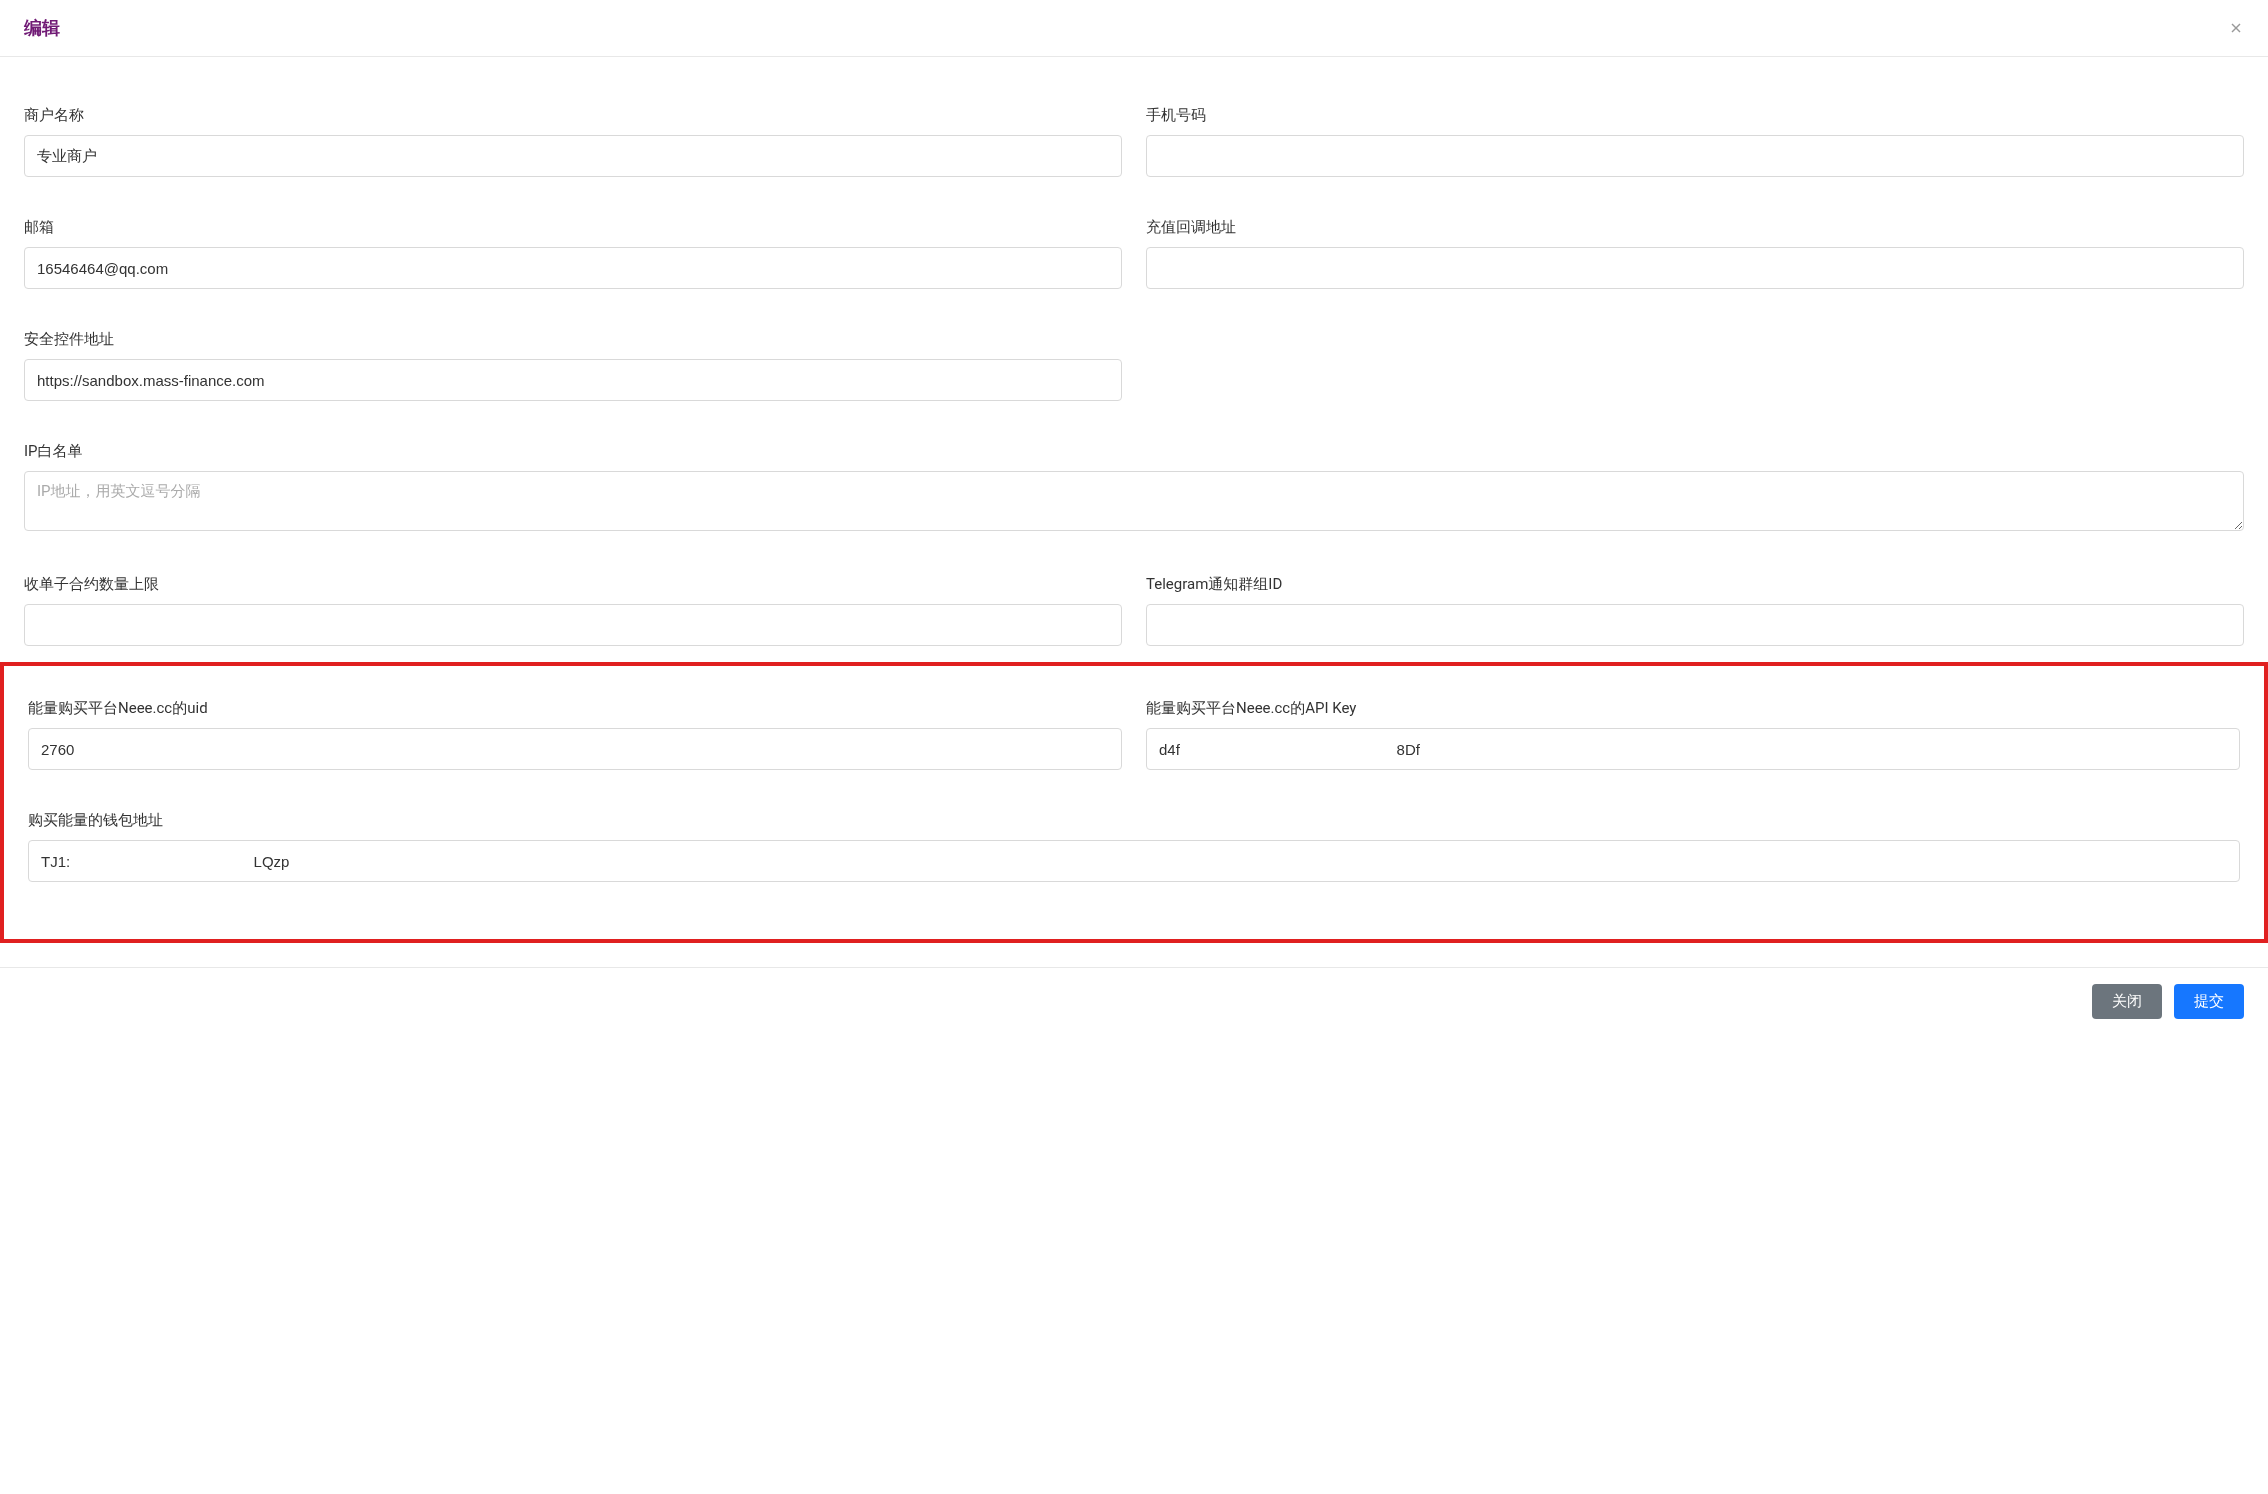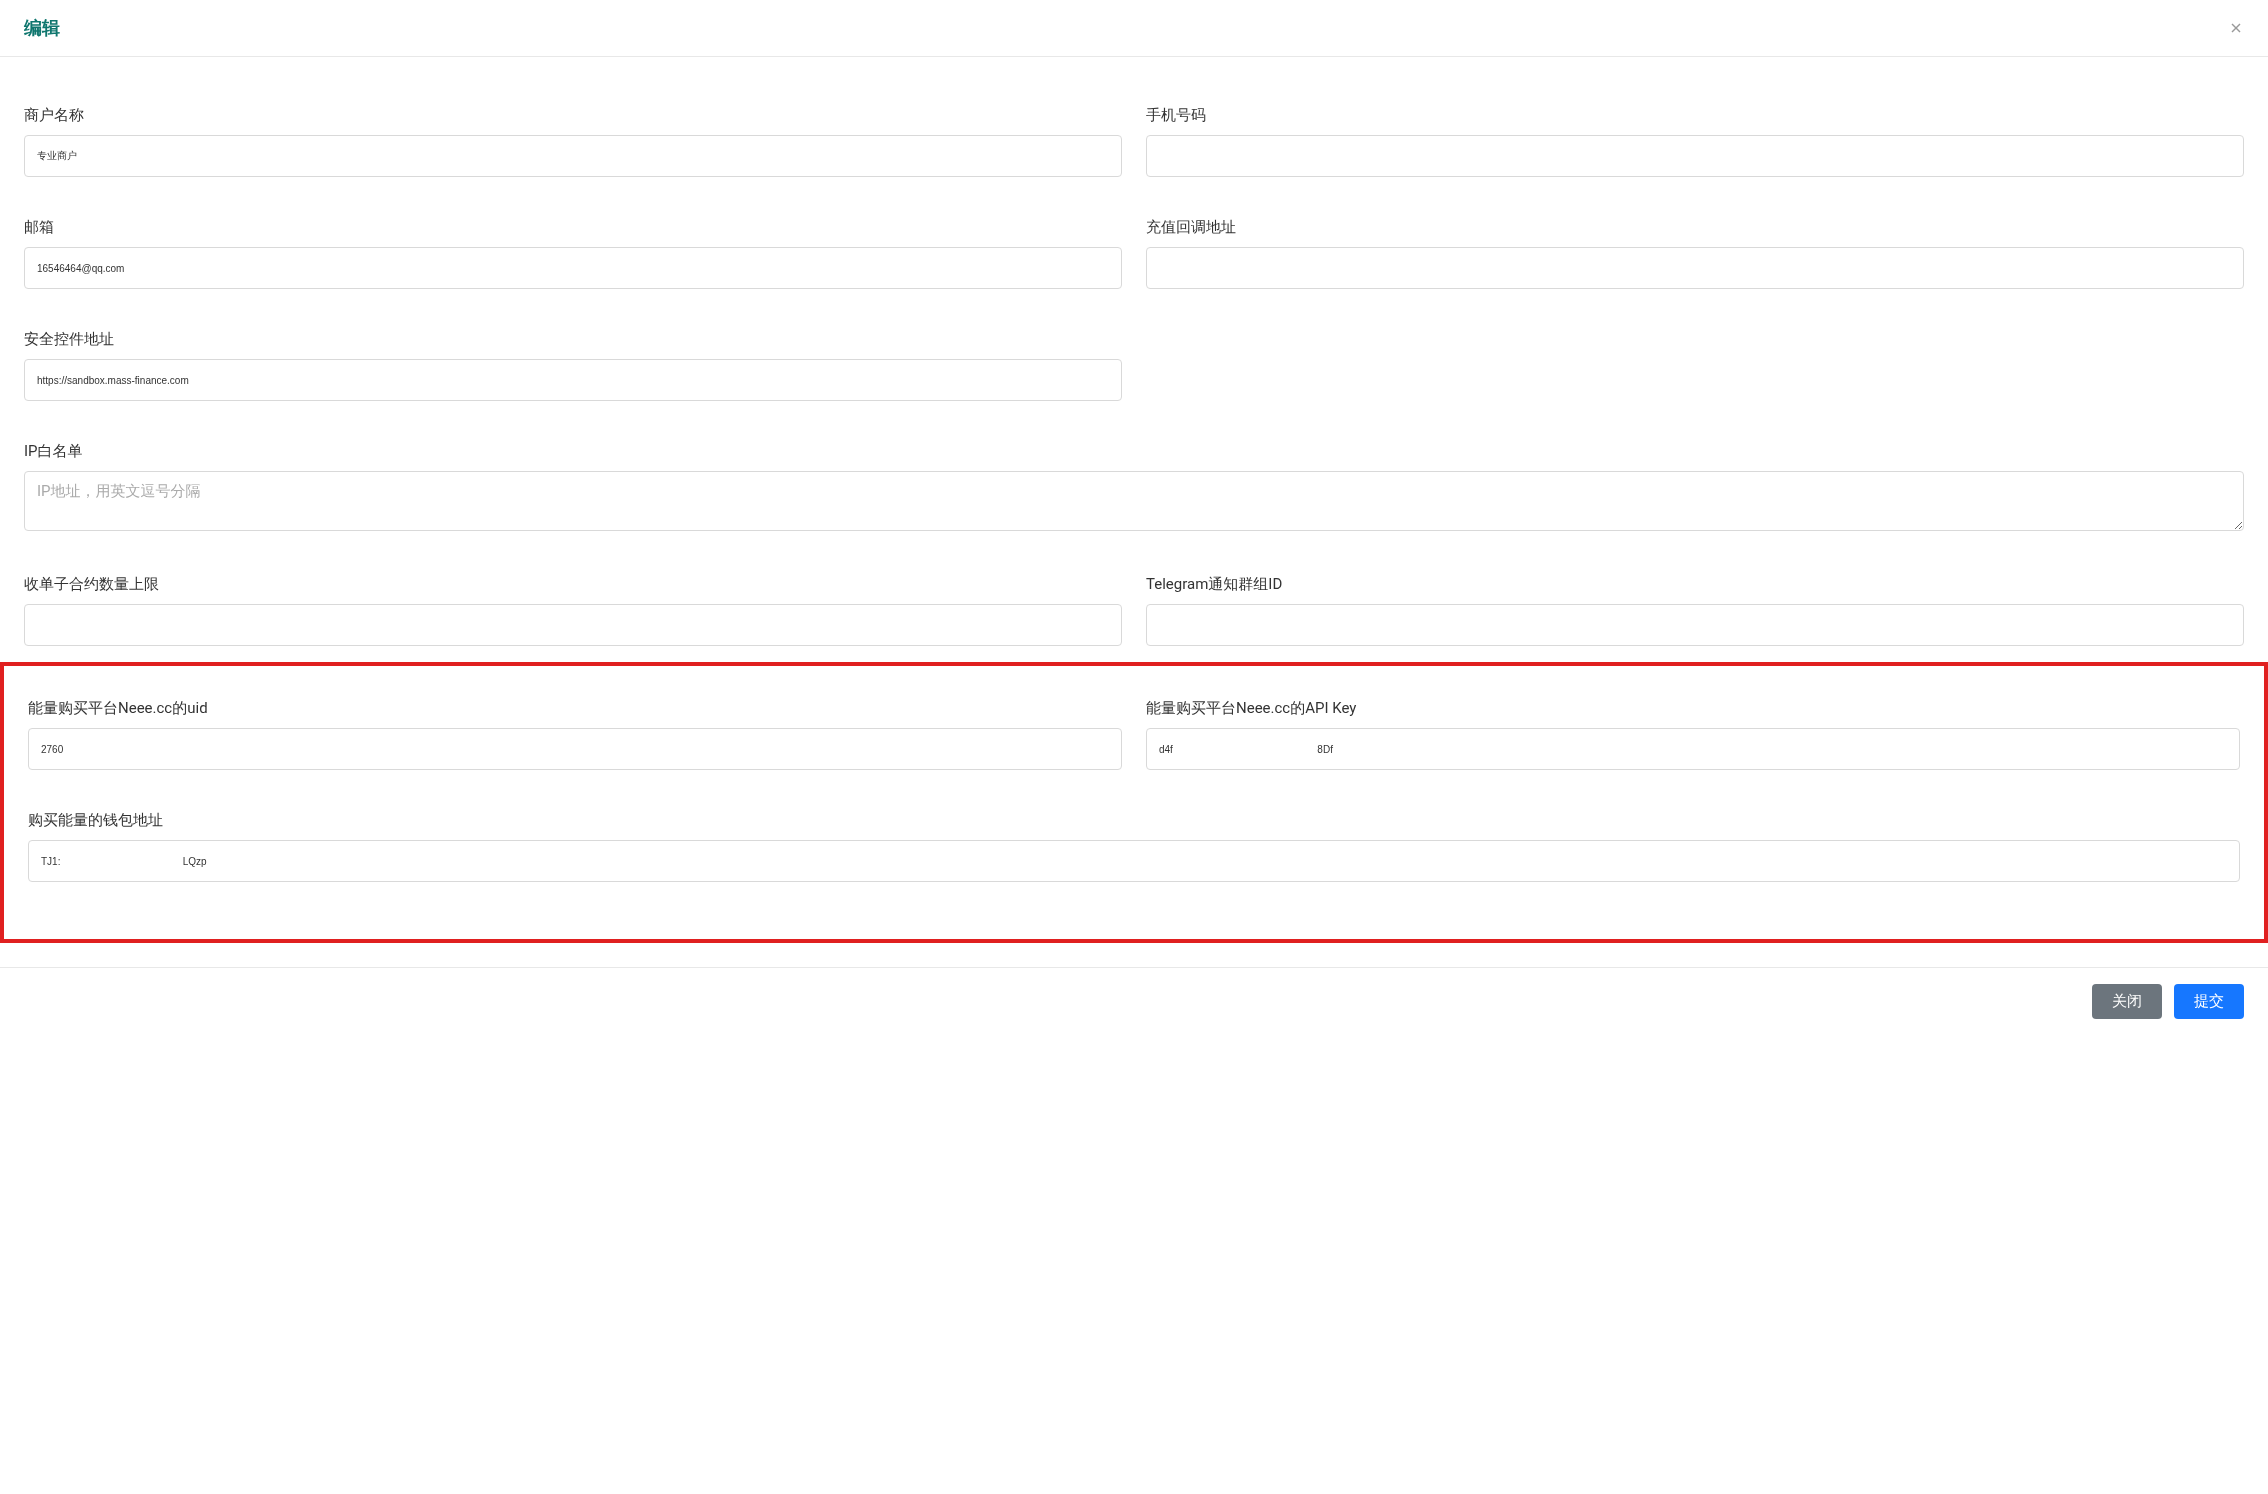--- a/index.html
+++ b/index.html
@@ -20,21 +20,21 @@
     .modal-header {
       display: flex;
       justify-content: space-between;
       align-items: center;
       padding: 16px 24px;
       border-bottom: 1px solid #e8e8e8;
     }
     .modal-title {
       font-size: 18px;
       font-weight: 600;
-      color: #0f766e;
+      color: #701a75;
     }
     .close-icon {
       width: 16px;
       height: 16px;
       cursor: pointer;
       color: #999;
     }
     .close-icon svg {
       width: 100%;
       height: 100%;
@@ -59,21 +59,21 @@
       font-size: 15px;
       color: #333;
       margin-bottom: 10px;
     }
     .form-input {
       width: 100%;
       height: 42px;
       padding: 8px 12px;
       border: 1px solid #d9d9d9;
       border-radius: 4px;
-      font-size: 10px;
+      font-size: 15px;
       color: #333;
       background: #fff;
       outline: none;
     }
     .form-input::placeholder {
       color: #aaa;
     }
     .form-textarea {
       width: 100%;
       min-height: 60px;

